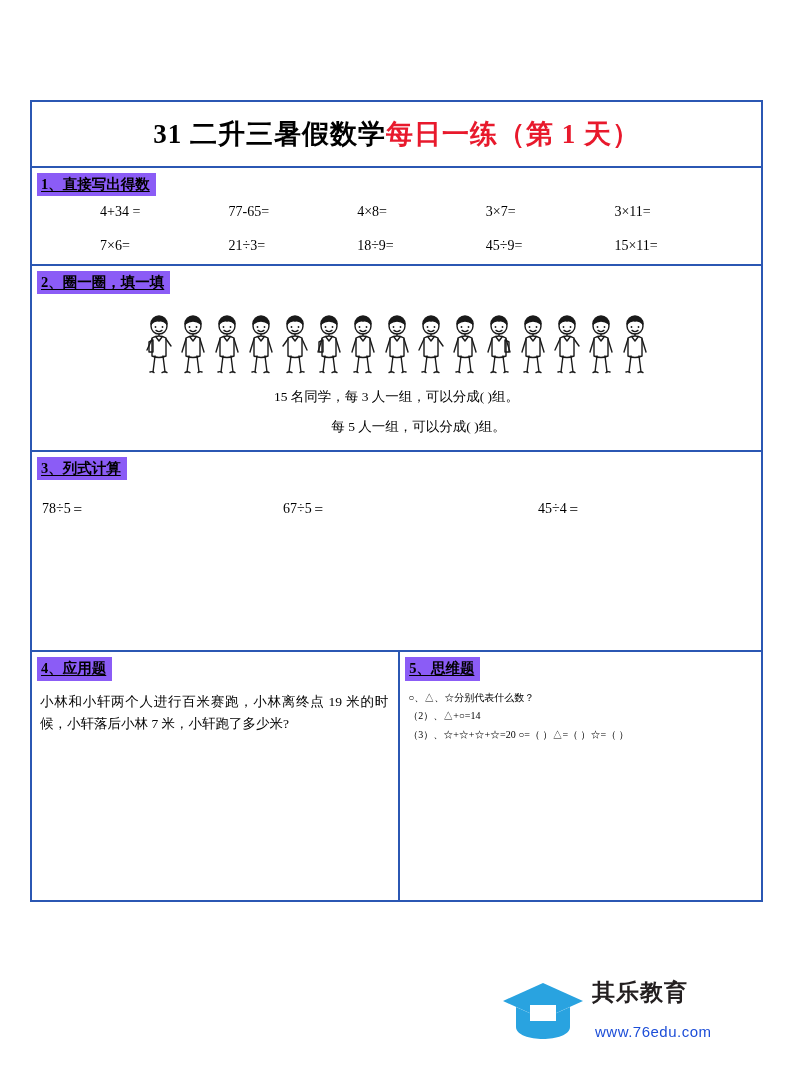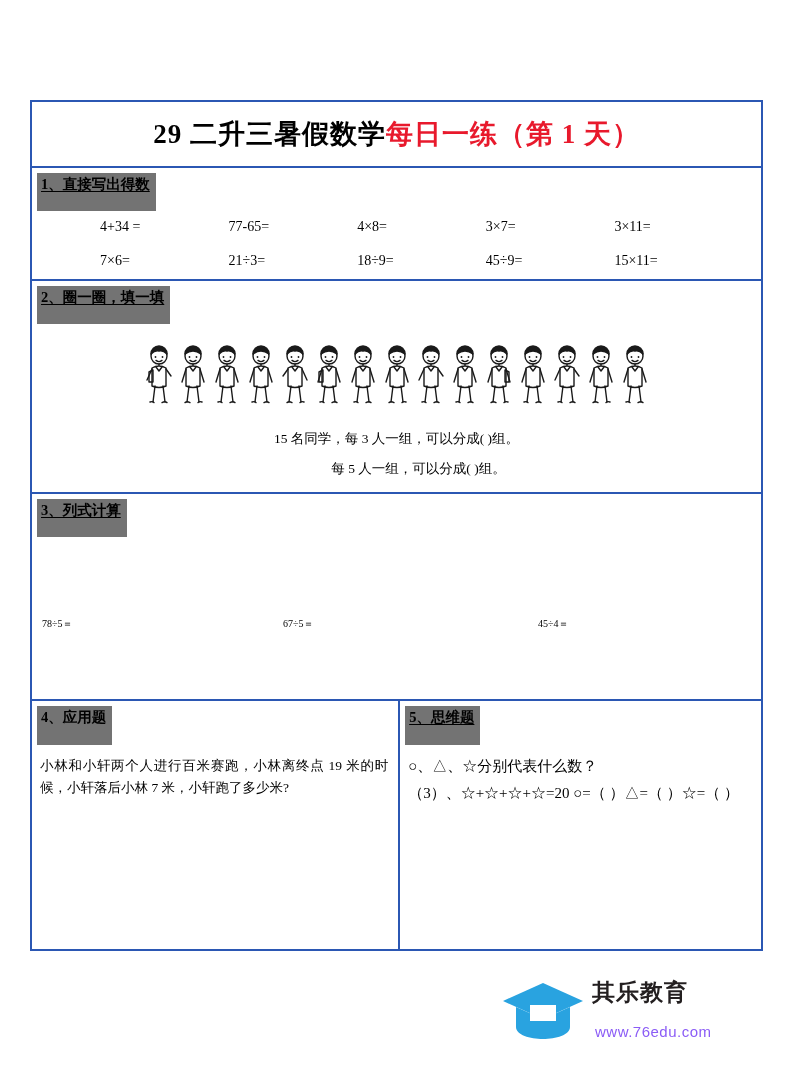--- a/index.html
+++ b/index.html
@@ -47,24 +47,24 @@
     font-weight: bold;
     letter-spacing: 1px;
     white-space: nowrap;
   }
   .title .black { color: #000; }
   .title .red { color: #e8192c; }
 
   
   .sec-head {
     display: inline-block;
-    background: #737373;
+    background: #8b5cf6;
     font-weight: bold;
     font-size: 14.5px;
-    padding: 2px 6px 18px 4px;
+    padding: 2px 6px 3px 4px;
     margin: 5px 0 0 5px;
     line-height: 1.25;
     text-decoration: underline;
     text-underline-offset: 2px;
   }
   .sec-head.plain { text-decoration: none; }
 
   
   .s1-row {
     display: flex;
@@ -87,32 +87,31 @@
     height: 72px;
     display: flex;
     align-items: flex-end;
     justify-content: center;
     gap: 2px;
   }
   .kid { width: 32px; height: 66px; display:block; }
   .s2-line {
     text-align: center;
     font-size: 13.5px;
-    margin-top: 22px;
+    margin-top: 10px;
   }
   .s2-line.second { margin-top: 12px; padding-bottom: 14px; margin-left: 44px; }
 
   
   .s3-row {
     display: flex;
     padding: 0 10px;
-    margin-top: 12px;
-    font-size: 10px;
+    margin-top: 20px;
+    font-size: 14px;
     height: 150px;
-    align-items: center;
   }
   .s3-row .cell { flex: 1 1 0; }
   .s3-row .cell.c2 { padding-left: 14px; }
   .s3-row .cell.c3 { padding-left: 28px; }
   .s3-row .cell.c4 { padding-left: 42px; }
 
   
   .bottom {
     display: flex;
     border-bottom: 2px solid #2b57b3;
@@ -127,21 +126,21 @@
     flex: 1;
     position: relative;
   }
   .s4-text {
     font-size: 13.5px;
     line-height: 1.7;
     padding: 10px 10px 0 8px;
     text-align: justify;
   }
   .s5-list {
-    font-size: 15px;
+    font-size: 10px;
     line-height: 1.85;
     padding: 8px 20px 0 8px;
   }
   .s5-list div { white-space: nowrap; }
 
   
   .logo-wrap {
     position: absolute;
     left: 500px;
     top: 975px;
@@ -161,35 +160,35 @@
     font-weight: bold;
     color: #231f20;
     letter-spacing: 1px;
     font-family: "Liberation Sans", sans-serif;
   }
   .logo-url {
     position: absolute;
     left: 95px;
     top: 48px;
     font-size: 15px;
-    color: #8b5cf6;
+    color: #1d4ed8;
     font-family: "Liberation Sans", sans-serif;
     letter-spacing: 0.5px;
   }
 </style>
 </head>
 <body>
 
 <div class="page">
 
   <div class="sheet">
 
     <div class="band title-band">
       <div class="title">
-        <span class="black">29 二升三暑假数学</span><span class="red">每日一练（第 1 天）</span>
+        <span class="black">31 二升三暑假数学</span><span class="red">每日一练（第 1 天）</span>
       </div>
     </div>
 
     <div class="band">
       <div class="sec-head">1、直接写出得数</div>
       <div class="s1-row">
         <div class="cell">4+34 =</div>
         <div class="cell">77-65=</div>
         <div class="cell">4×8=</div>
         <div class="cell">3×7=</div>
@@ -431,27 +430,28 @@
       <div class="sec-head">3、列式计算</div>
       <div class="s3-row">
         <div class="cell c1">78÷5＝</div>
         <div class="cell c3">67÷5＝</div>
         <div class="cell c4">45÷4＝</div>
       </div>
     </div>
 
     <div class="bottom">
       <div class="col-left">
-        <div class="sec-head plain" style="">4、应用题</div>
+        <div class="sec-head plain" style="text-decoration:underline;">4、应用题</div>
         <div class="s4-text">小林和小轩两个人进行百米赛跑，小林离终点 19 米的时候，小轩落后小林 7 米，小轩跑了多少米?</div>
       </div>
       <div class="col-right">
         <div class="sec-head plain" style="text-decoration:underline;">5、思维题</div>
         <div class="s5-list">
           <div>○、△、☆分别代表什么数？</div>
+          <div>（2）、△+○=14</div>
           <div>（3）、☆+☆+☆+☆=20  ○=（ ）△=（ ）☆=（ ）</div>
         </div>
       </div>
     </div>
 
   </div>
 
   <div class="logo-wrap">
     <svg class="cap" viewBox="0 0 86 62">
       <path d="M43 4 L83 22 L43 40 L3 22 Z" fill="#29a3e0"></path>

